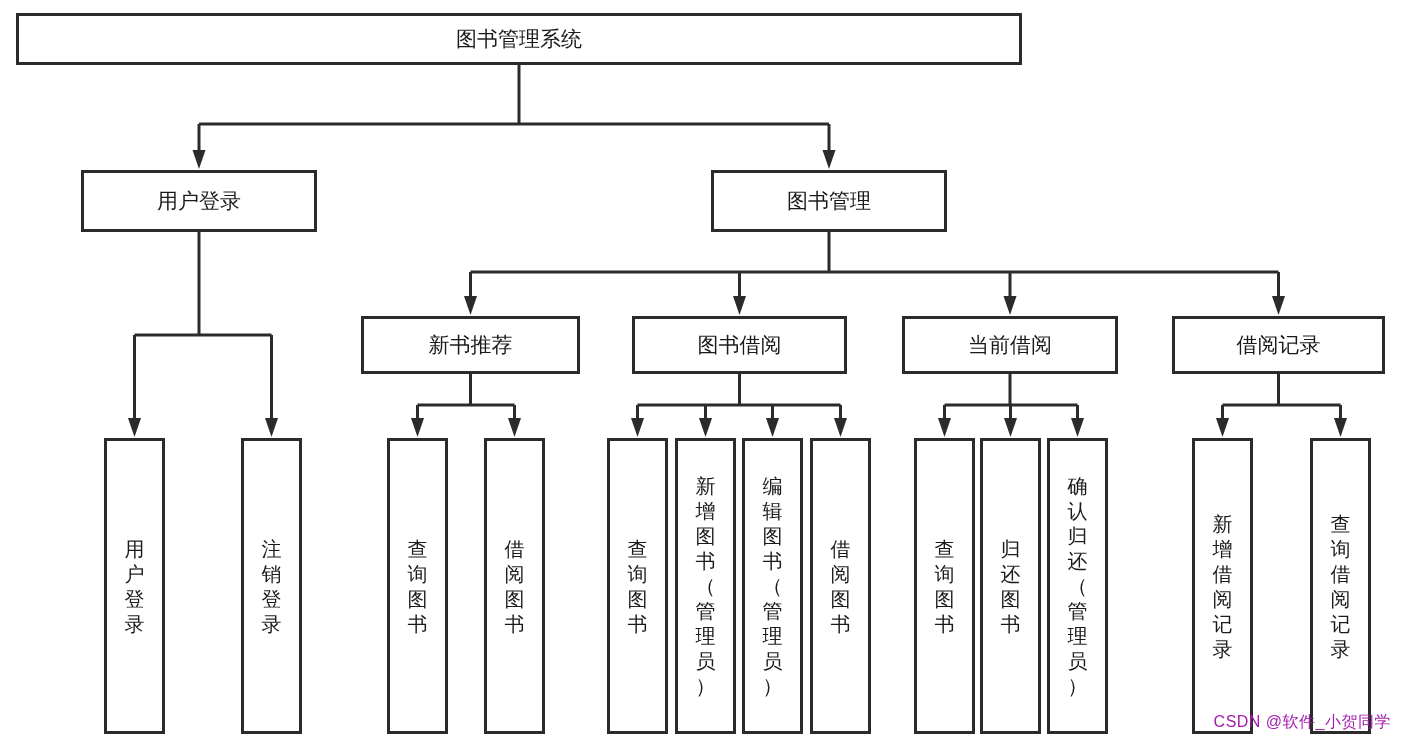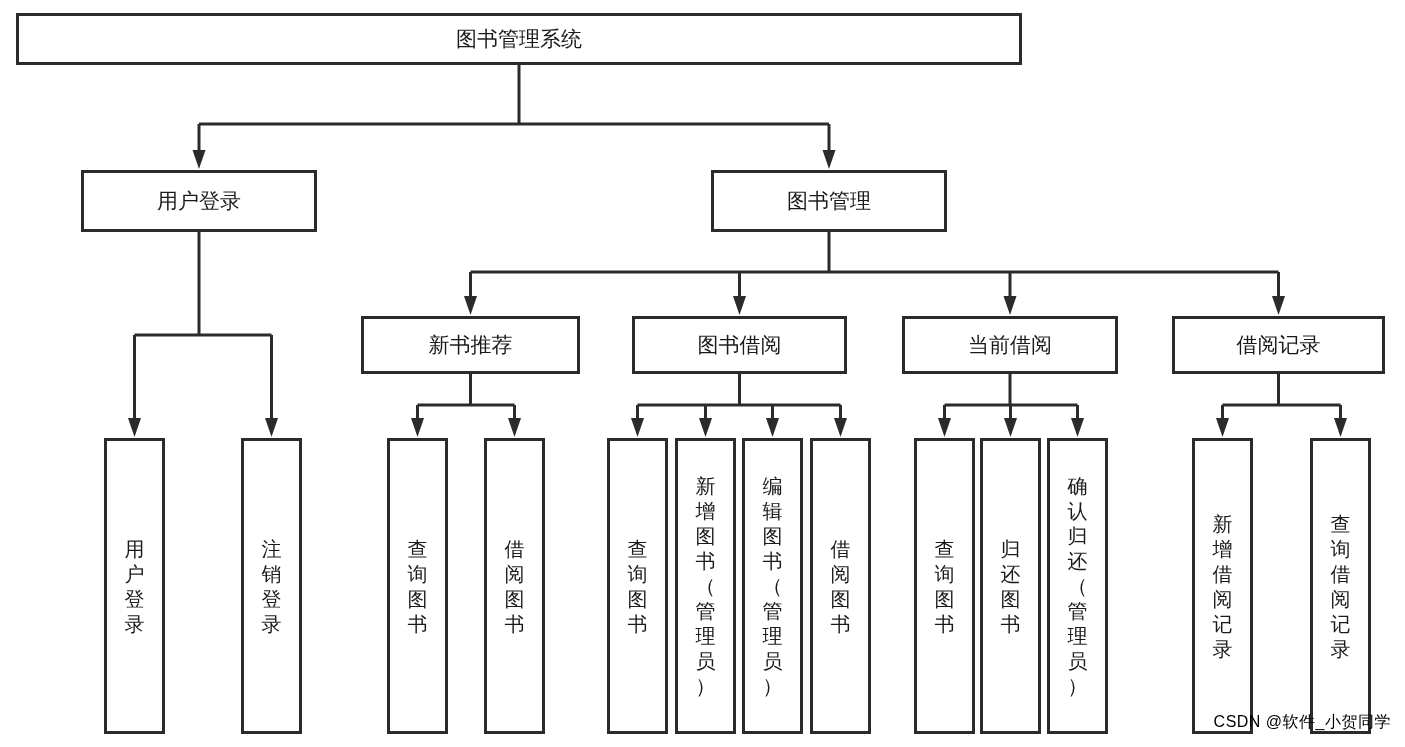--- a/index.html
+++ b/index.html
@@ -57,21 +57,21 @@
     font-size: 20px;
     fill: #1a1a1a;
     text-anchor: middle;
   }
   .watermark {
     position: absolute;
     right: 14px;
     bottom: 6px;
     font-family: "Liberation Sans", "DejaVu Sans", sans-serif;
     font-size: 16px;
-    color: #000000;
+    color: #a21caf;
     white-space: nowrap;
     letter-spacing: 0.5px;
     user-select: none;
   }
 </style>
 </head>
 <body>
 
 <div id="diagram-root">
   <svg id="diagram-svg" viewBox="0 0 1405 747">

